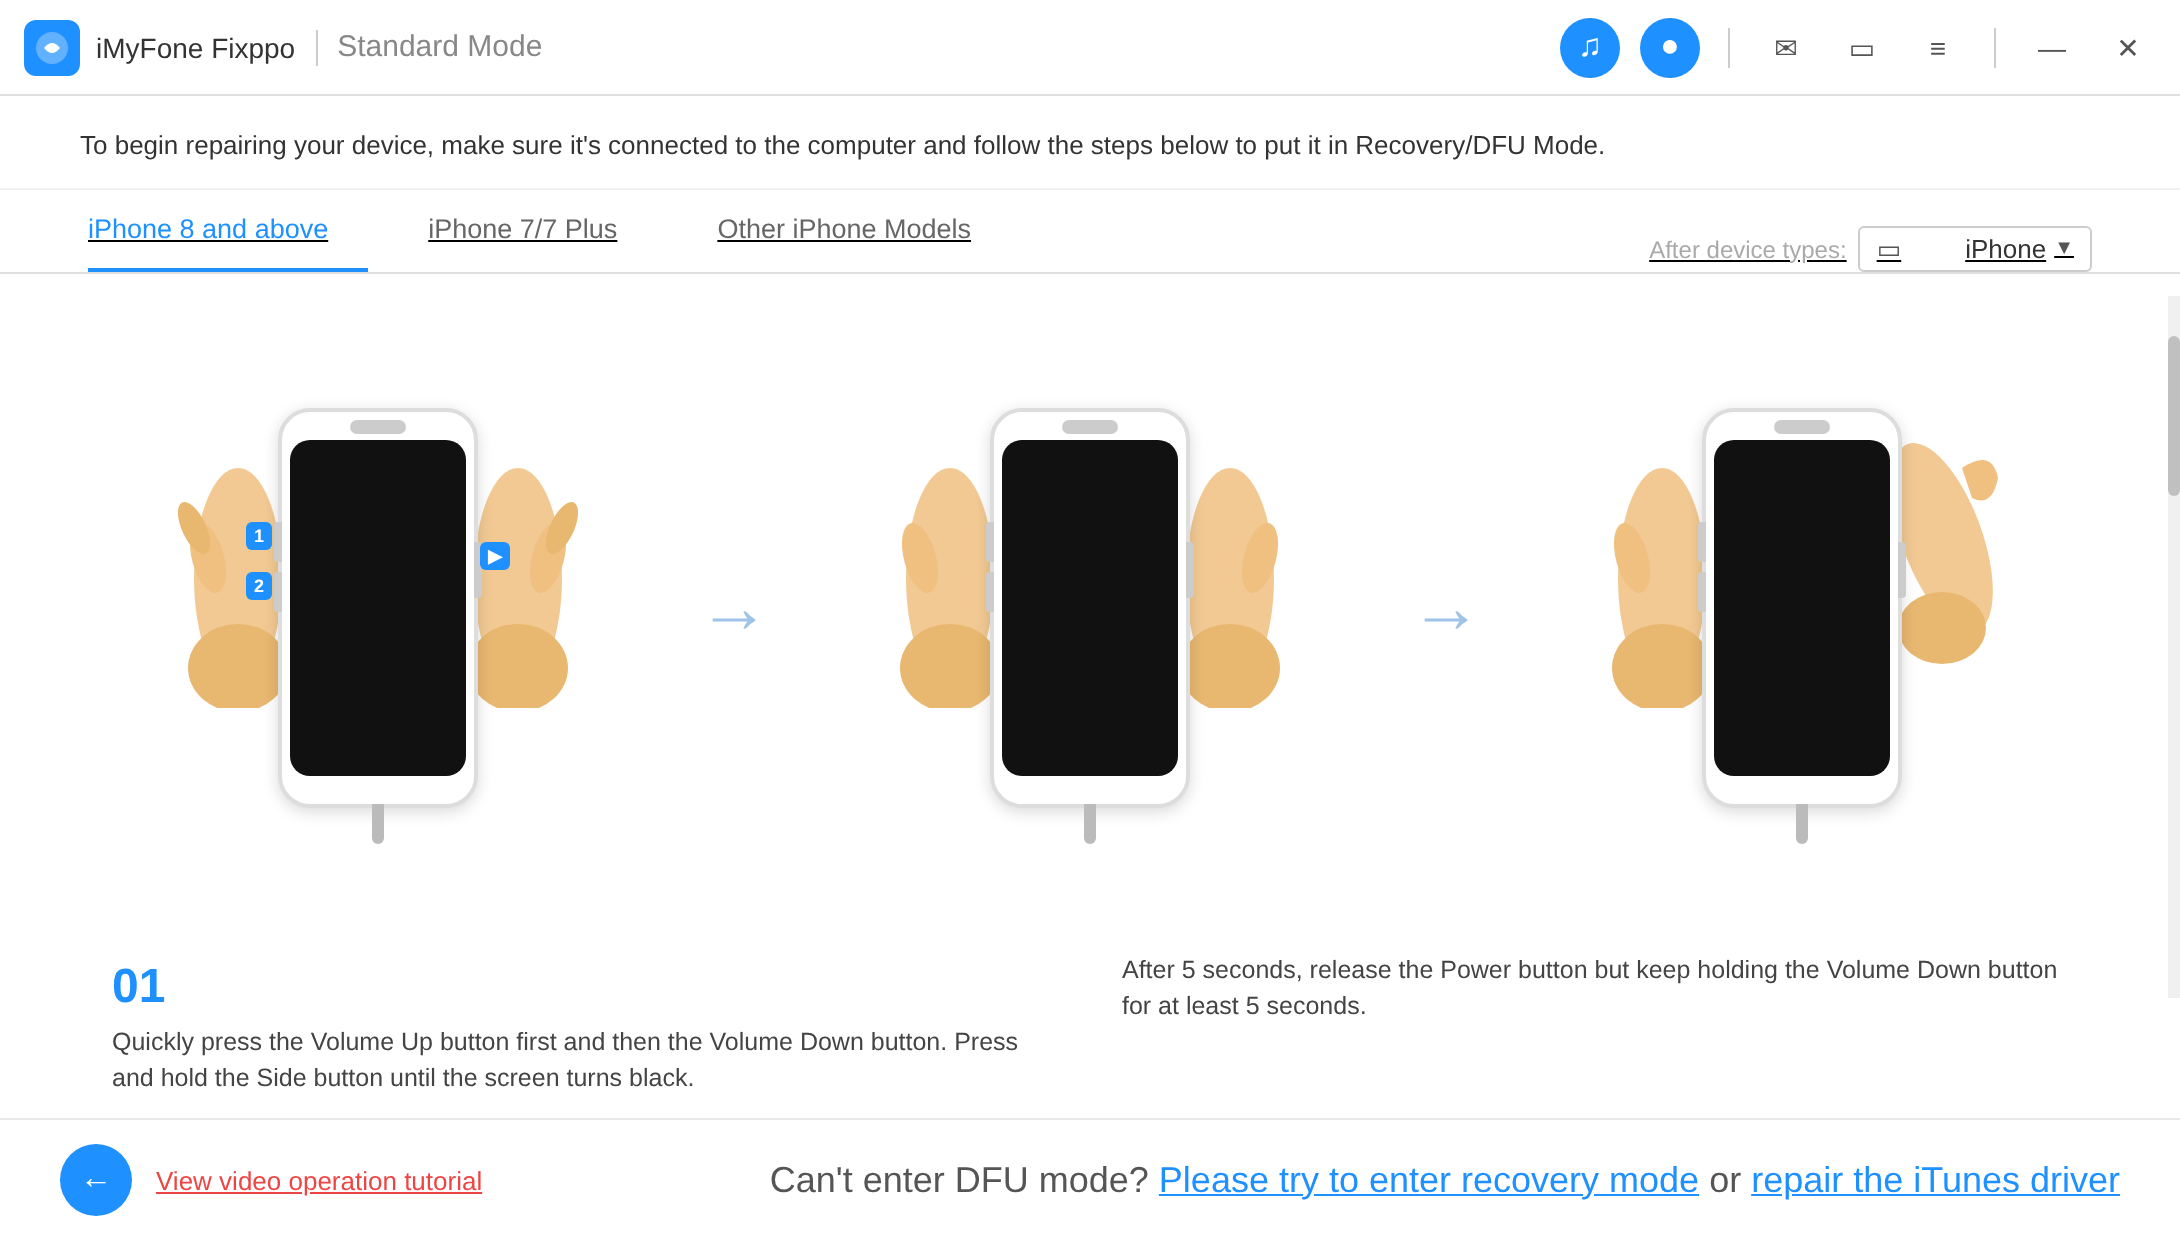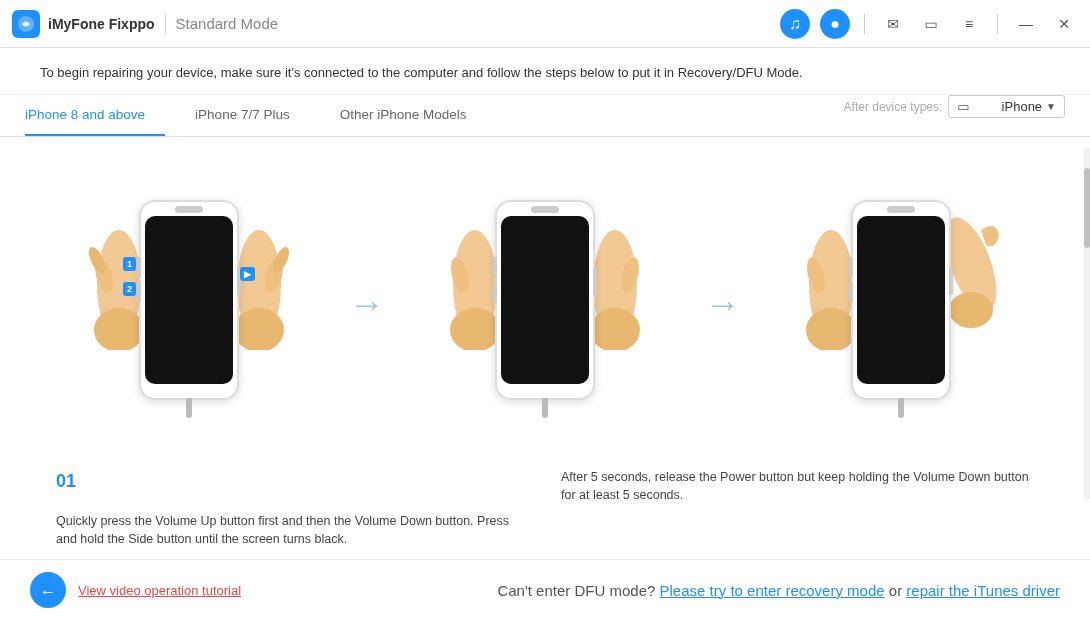--- a/index.html
+++ b/index.html
@@ -30,21 +30,21 @@
       display: flex;
       align-items: center;
       justify-content: center;
       color: white;
       font-size: 14px;
       font-weight: bold;
       margin-right: 8px;
     }
     .titlebar-app-name {
       font-size: 14px;
-      font-weight: 700;
+      font-weight: 400;
       color: #333;
     }
     .titlebar-divider {
       width: 1px;
       height: 18px;
       background: #ccc;
       margin: 0 10px;
     }
     .titlebar-mode {
       font-size: 15px;
@@ -107,24 +107,25 @@
       padding: 16px 40px 12px;
       font-size: 13px;
       color: #333;
       border-bottom: 1px solid #f0f0f0;
       line-height: 1.4;
     }
 
     
     .tabs {
       display: flex;
-      align-items: flex-start;
-      padding: 0 25px;
+      align-items: flex-end;
+      padding: 0 44px;
       border-bottom: 1px solid #e0e0e0;
       flex-shrink: 0;
+      text-decoration: underline;
     }
     .tab {
       padding: 12px 20px 12px 0;
       margin-right: 30px;
       font-size: 13.5px;
       color: #666;
       cursor: pointer;
       border-bottom: 2px solid transparent;
       white-space: nowrap;
     }
@@ -293,24 +294,24 @@
       gap: 0;
     }
     .step-desc {
       flex: 1;
       padding: 0 16px;
       font-size: 12.5px;
       color: #444;
       line-height: 1.5;
     }
     .step-num {
-      font-size: 18px;
+      font-size: 24px;
       font-weight: bold;
       color: #1e90ff;
-      margin-bottom: 17px;
+      margin-bottom: 0;
     }
 
     
     .footer {
       display: flex;
       align-items: center;
       padding: 12px 30px;
       border-top: 1px solid #e8e8e8;
       background: white;
       flex-shrink: 0;
@@ -329,21 +330,21 @@
       margin-right: 12px;
     }
     .tutorial-link {
       font-size: 13px;
       color: #ef4444;
       text-decoration: underline;
       cursor: pointer;
     }
     .footer-spacer { flex: 1; }
     .footer-right {
-      font-size: 15px;
+      font-size: 18px;
       color: #555;
     }
     .footer-link {
       color: #1e90ff;
       text-decoration: underline;
       cursor: pointer;
     }
 
     
     .scrollbar-track {

